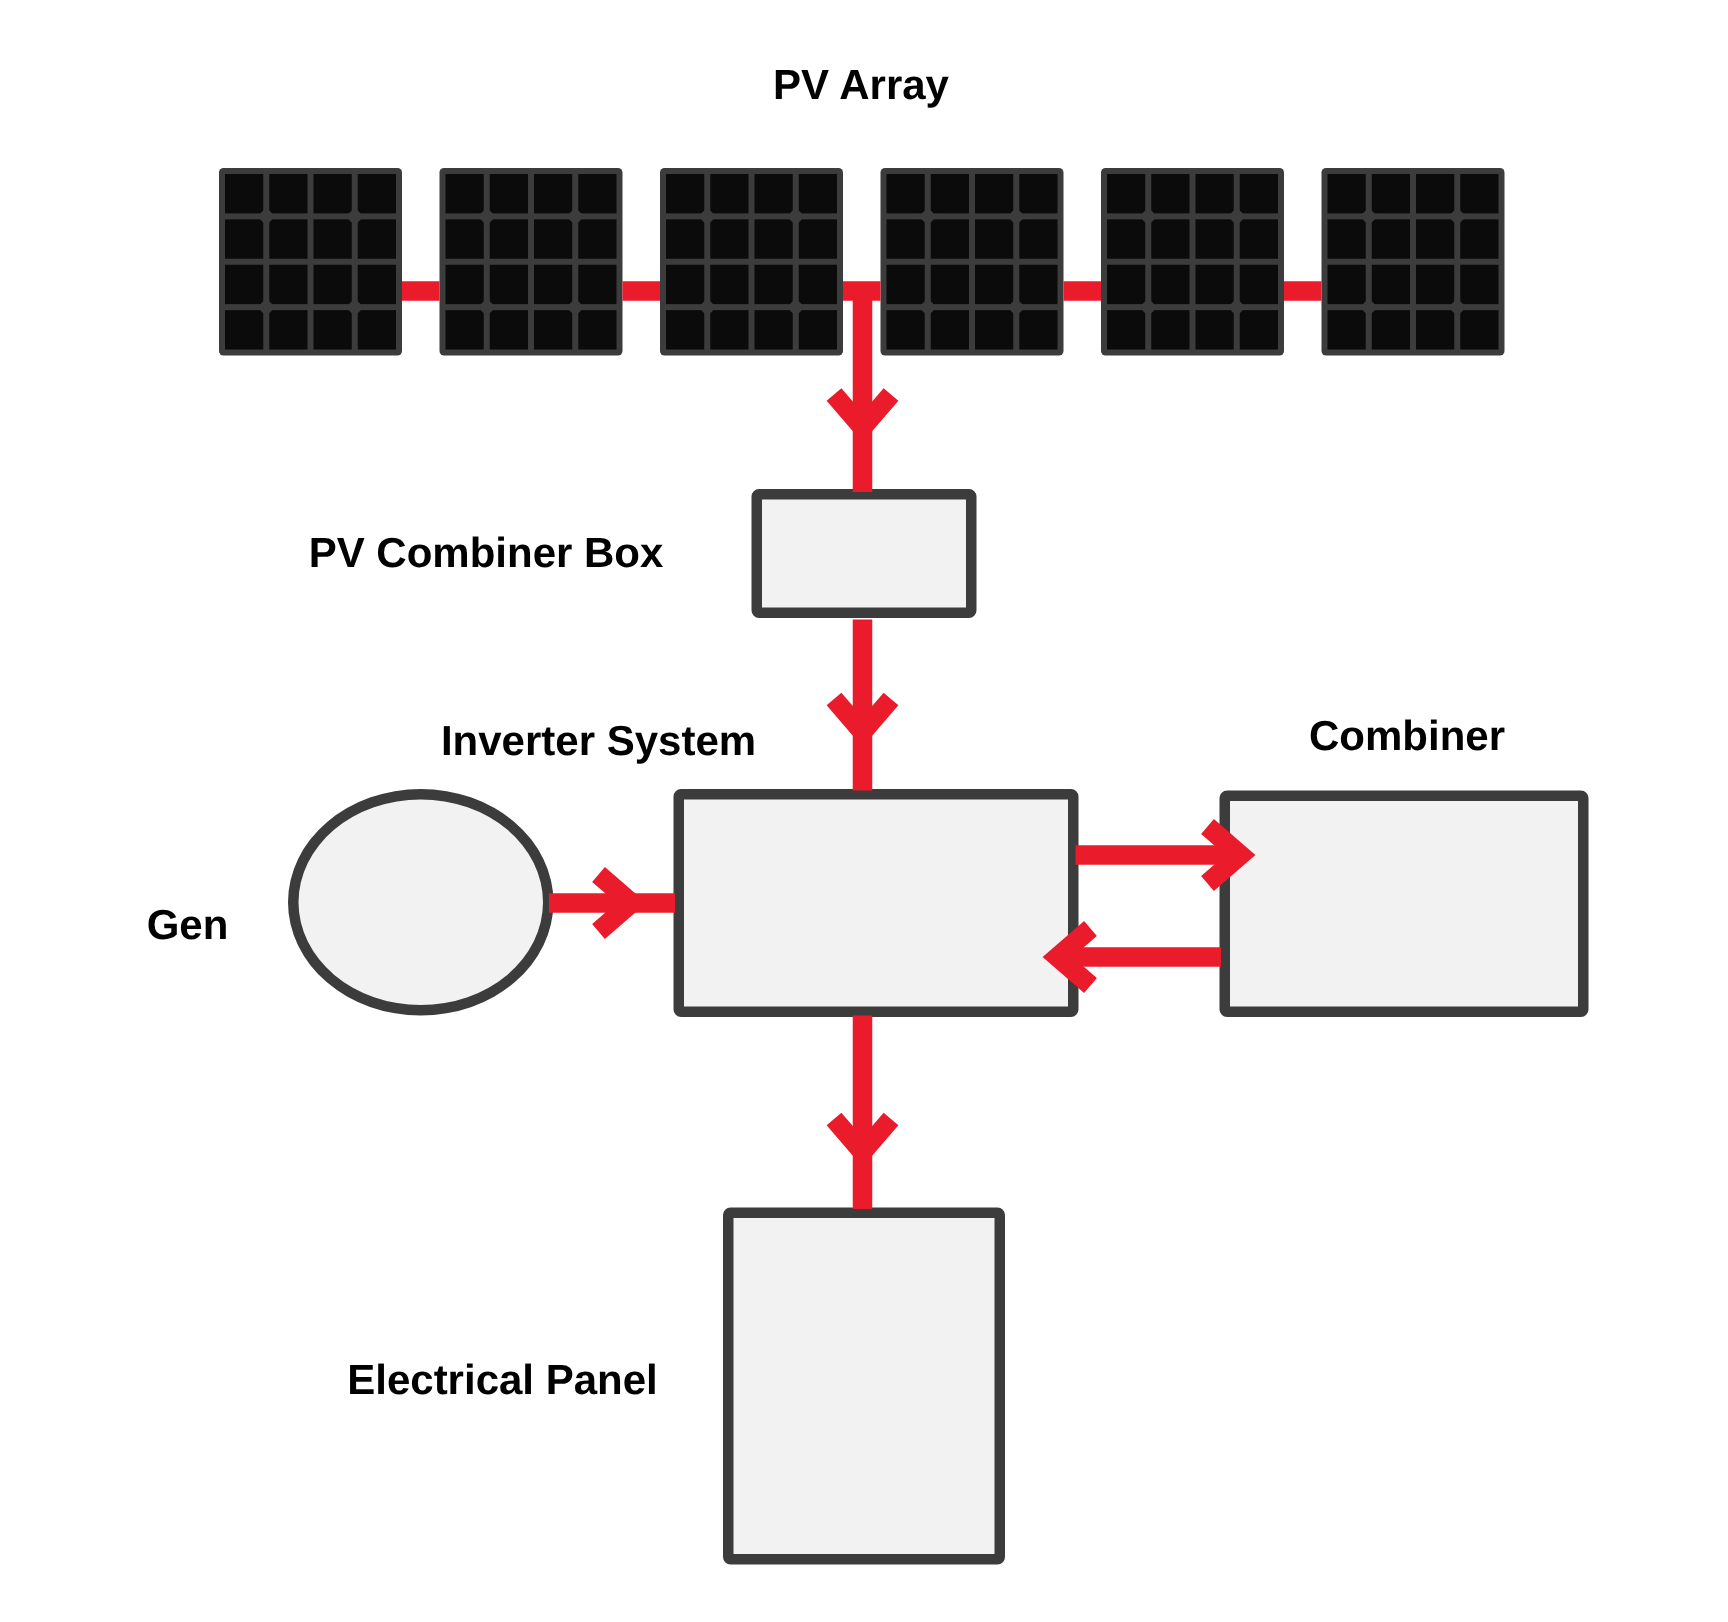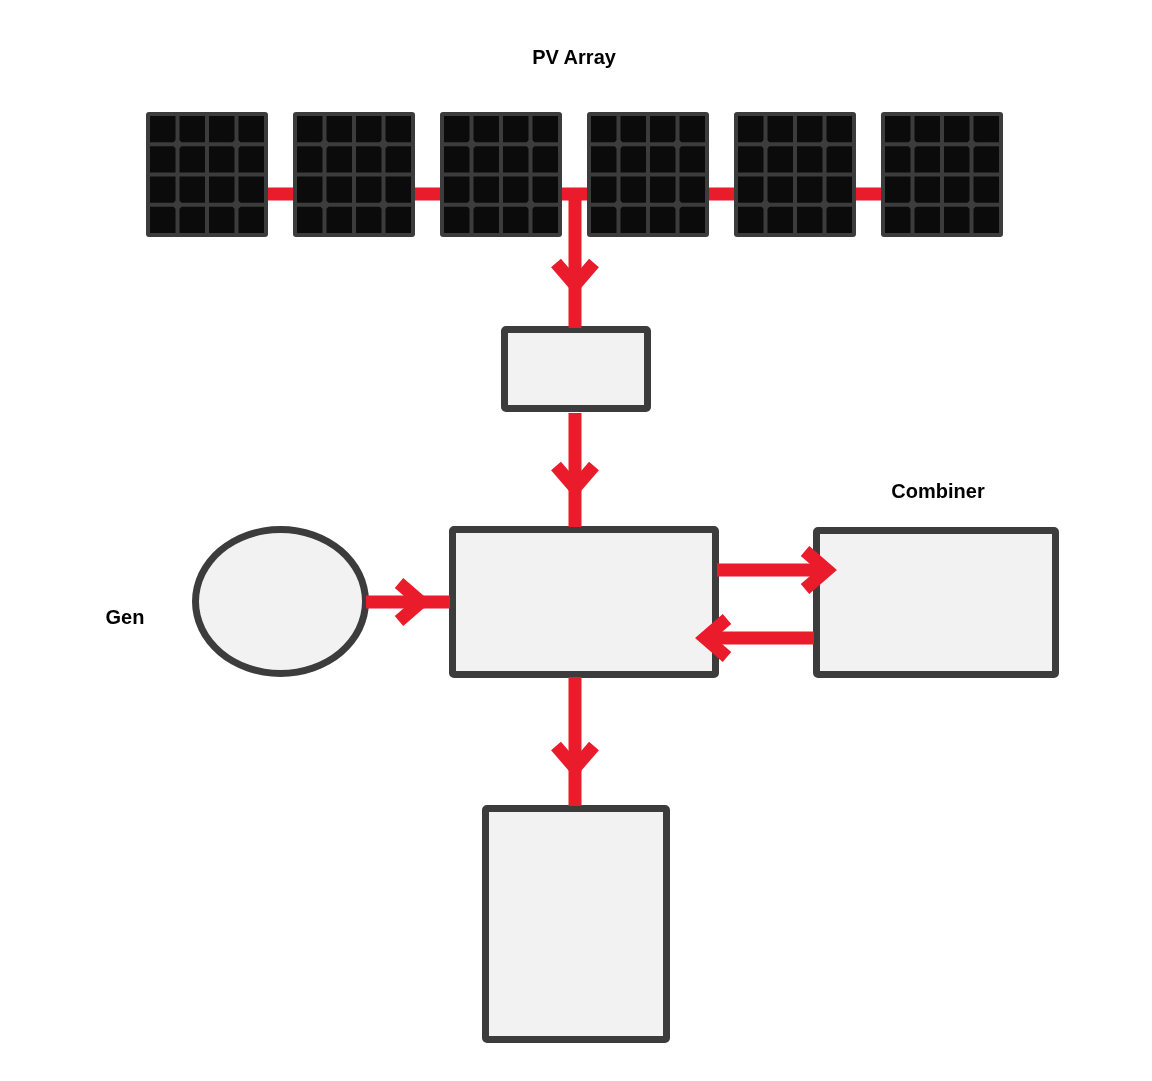--- a/index.html
+++ b/index.html
@@ -13,21 +13,21 @@
     height: 1081px;
     background: var(--background, #ffffff);
     overflow: hidden;
     font-family: "Liberation Sans", sans-serif;
   }
   .label {
     position: absolute;
     transform: translate(-50%, -50%);
     font-family: "Liberation Sans", sans-serif;
     font-weight: bold;
-    font-size: 20px;
+    font-size: 28px;
     color: var(--text, #000000);
     white-space: nowrap;
     z-index: 2;
   }
   .node {
     position: absolute;
     box-sizing: border-box;
     background: var(--node-fill, #f2f2f2);
     border: 7px solid var(--outline-dark, #3c3c3c);
     border-radius: 5px;
@@ -59,22 +59,25 @@
   .panel-frame { fill: var(--outline-dark, #3c3c3c); }
   .panel-cell  { fill: var(--panel-cell-black, #0b0b0b); }
   .panel-diamond { fill: var(--outline-dark, #3c3c3c); }
 </style>
 </head>
 <body>
 
 <div class="canvas">
 
   <div class="label" style="left:574px; top:57px">PV Array</div>
+  <div class="label" style="left:324px; top:369px">PV Combiner Box</div>
+  <div class="label" style="left:399px; top:494px">Inverter System</div>
   <div class="label" style="left:938px; top:491px">Combiner</div>
   <div class="label" style="left:125px; top:617px">Gen</div>
+  <div class="label" style="left:335px; top:920px">Electrical Panel</div>
 
   <div class="node" style="left:501px; top:326px; width:150px; height:86px"></div>
   <div class="node" style="left:449px; top:526px; width:270px; height:152px"></div>
   <div class="node" style="left:813px; top:527px; width:246px; height:151px"></div>
   <div class="node circle" style="left:192px; top:526px; width:177px; height:151px"></div>
   <div class="node" style="left:482px; top:805px; width:188px; height:238px"></div>
 
   <svg class="overlay" viewBox="0 0 1152 1081">
     <defs>
       <g id="solar-panel-symbol">

